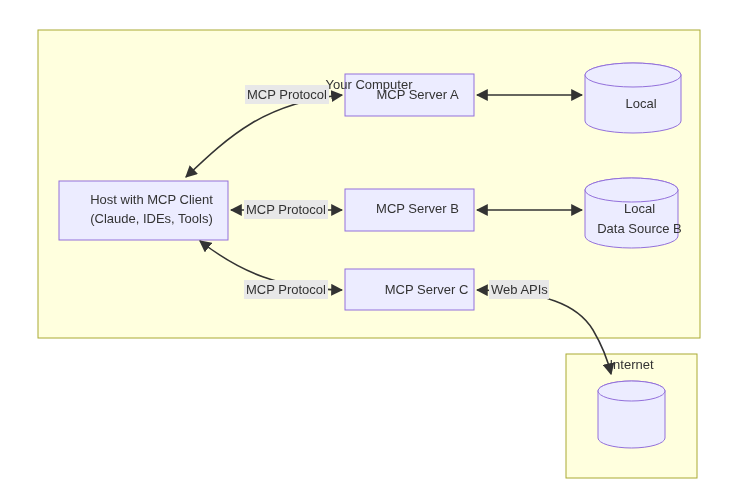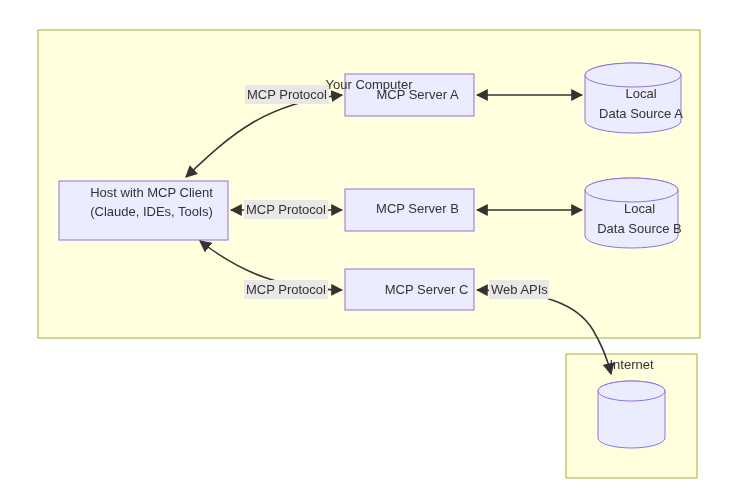--- a/index.html
+++ b/index.html
@@ -83,37 +83,36 @@
     <path class="edge" d="M231,210 L342,210" marker-start="url(#arrow)" marker-end="url(#arrow)"></path>
     <path class="edge" d="M200,241 C240,272 280,289 342,290" marker-start="url(#arrow)" marker-end="url(#arrow)"></path>
     <path class="edge" d="M477,95 L582,95" marker-start="url(#arrow)" marker-end="url(#arrow)"></path>
     <path class="edge" d="M477,210 L582,210" marker-start="url(#arrow)" marker-end="url(#arrow)"></path>
     <path class="edge" d="M477,290 C545,291 578,305 593,330 C603,347 608,361 611,374" marker-start="url(#arrow)" marker-end="url(#arrow)"></path>
   </svg>
 
   <div class="lbl center" style="left:38px; top:32px; width:662px;margin-top:44px;">Your Computer</div>
   <div class="lbl center" style="left:566px; top:356px; width:131px;">Internet</div>
 
-  <div class="lbl boxed" style="left:59px; top:181px; width:169px; height:42px; line-height:19px;">
+  <div class="lbl boxed" style="left:59px; top:188px; width:169px; height:42px; line-height:19px;">
     <span>Host with MCP Client</span>
     <span>(Claude, IDEs, Tools)</span>
   </div>
   <div class="lbl boxed" style="left:345px; top:74px; width:129px; height:42px;">
     <span>MCP Server A</span>
   </div>
   <div class="lbl boxed" style="left:345px; top:189px; width:129px; height:40px;">
     <span>MCP Server B</span>
   </div>
   <div class="lbl boxed" style="left:354px; top:269px; width:129px; height:41px;">
     <span>MCP Server C</span>
   </div>
 
   <div class="lbl boxed" style="left:585px; top:63px; width:96px; height:70px; padding-top:6px; line-height:20px;">
     <span>Local</span>
-    <span>Data Source A</span>
   </div>
   <div class="lbl boxed" style="left:585px; top:178px; width:93px; height:70px; padding-top:6px; line-height:20px;">
     <span>Local</span>
     <span>Data Source B</span>
   </div>
 
   <div class="elbl" style="left:245px; top:85px; width:80px;">MCP Protocol</div>
   <div class="elbl" style="left:244px; top:200px; width:80px;">MCP Protocol</div>
   <div class="elbl" style="left:244px; top:280px; width:80px;">MCP Protocol</div>
   <div class="elbl" style="left:489px; top:280px; width:56px;">Web APIs</div>

